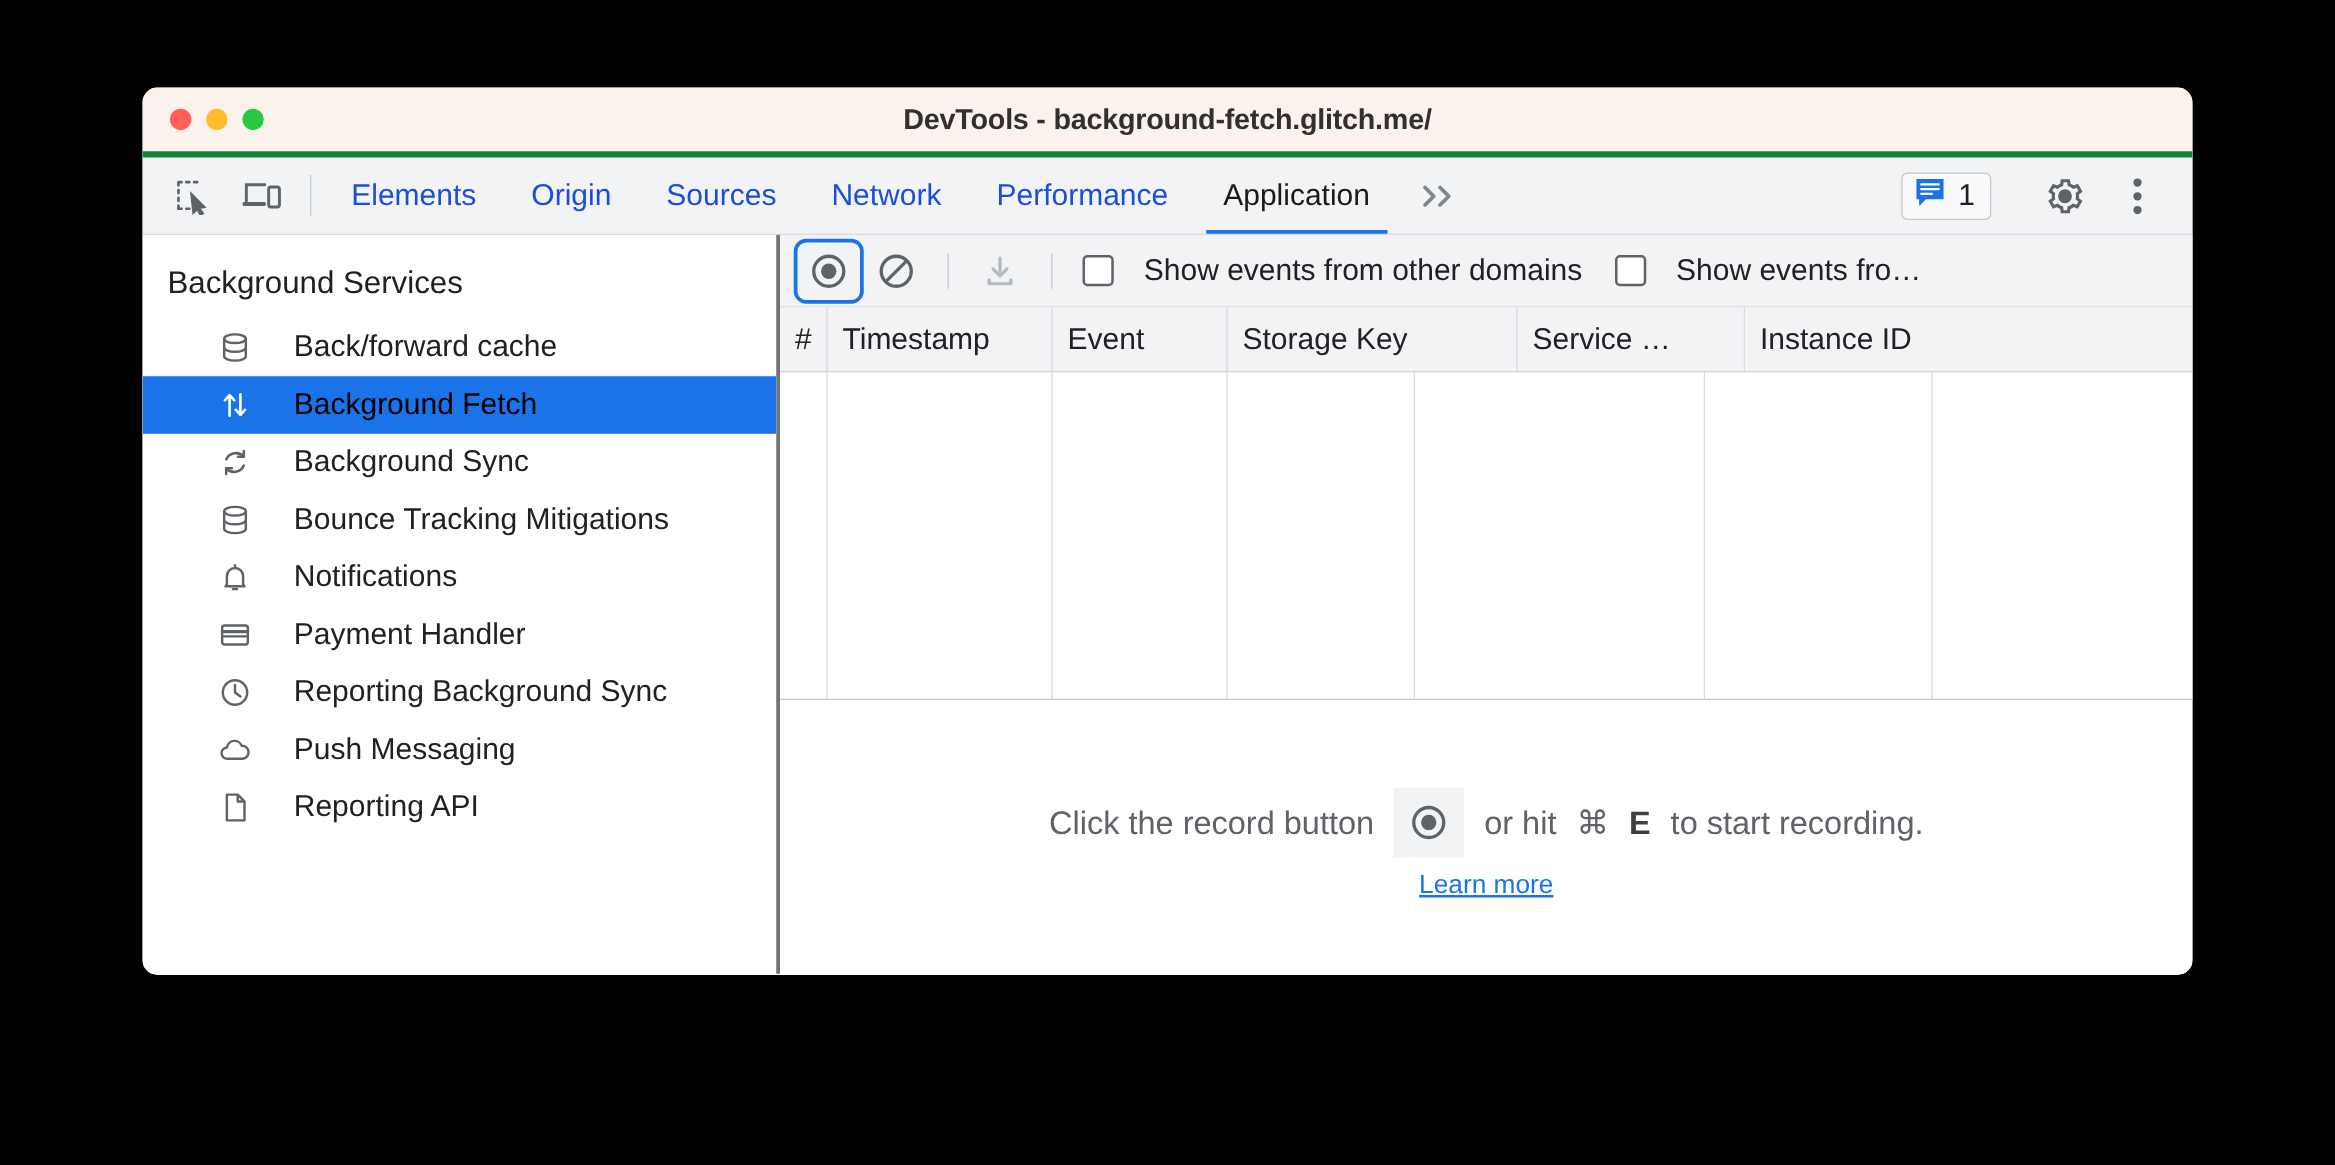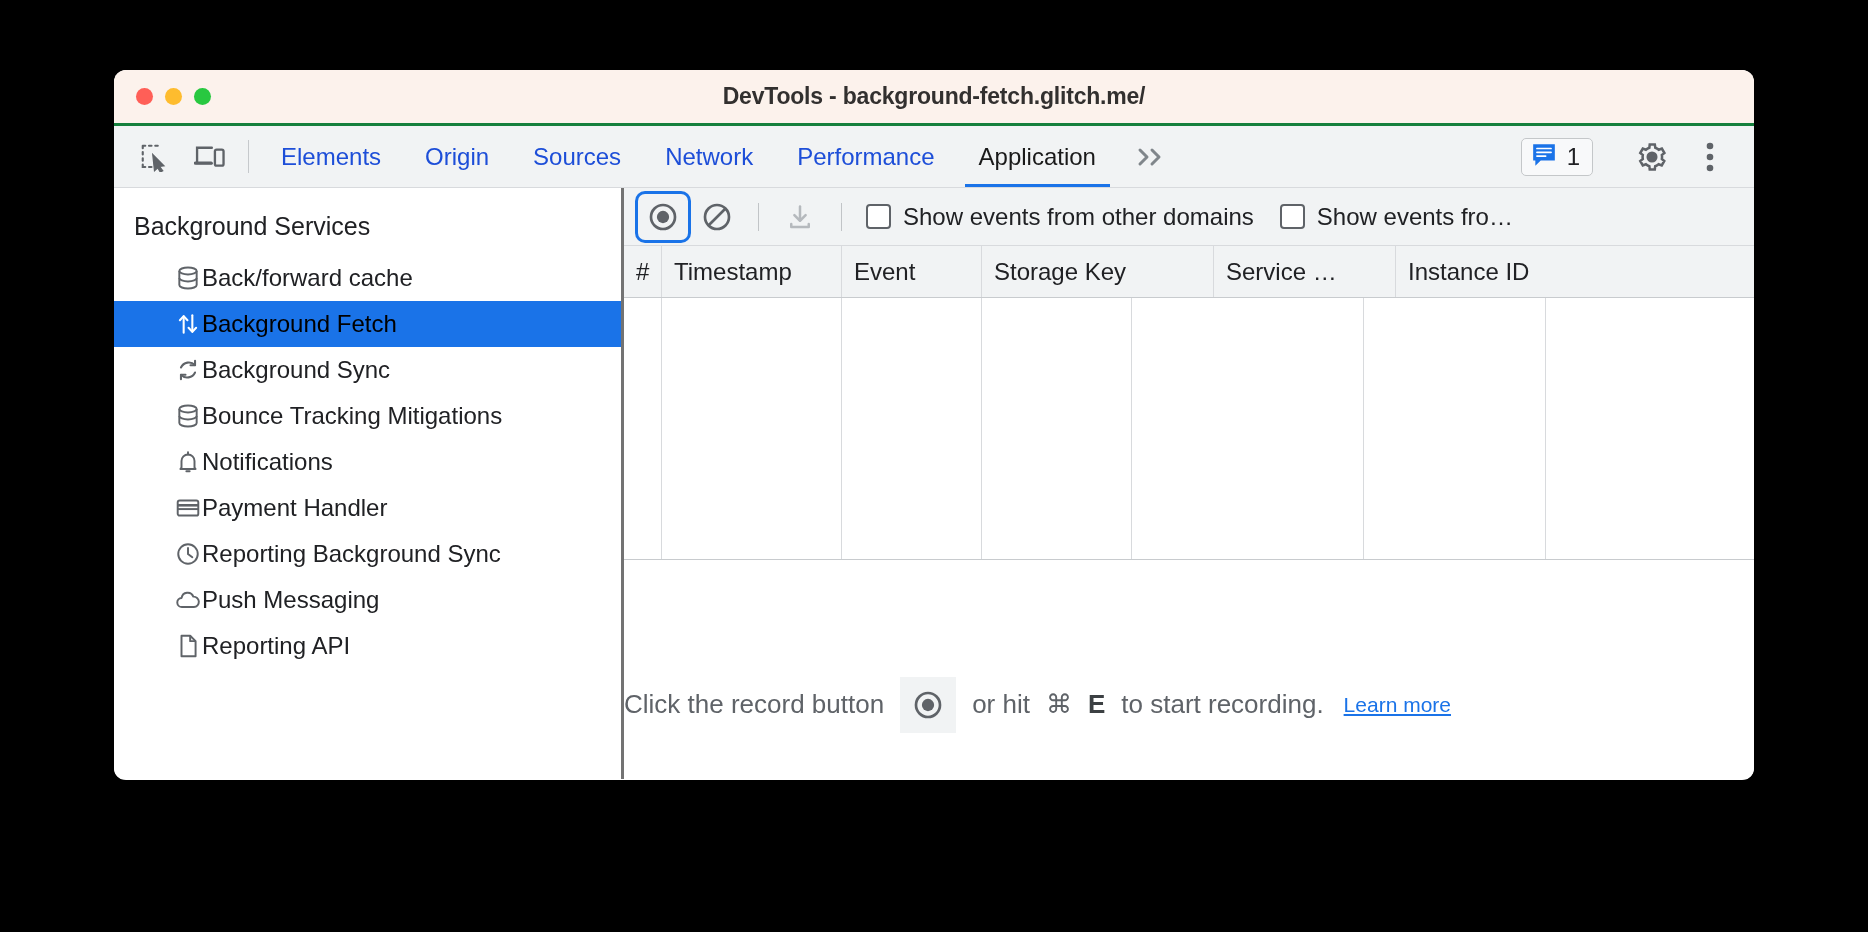--- a/index.html
+++ b/index.html
@@ -31,21 +31,21 @@
     border-radius: 12px;
     overflow: hidden;
     box-shadow: 0 0 40px 14px rgba(0,0,0,0.55);
   }
 
   
   #titlebar {
     position: relative;
     height: 56px;
     background: #fcf2ec;
-    border-bottom: 3px solid #15803d;
+    border-bottom: 5px solid #15803d;
     display: flex;
     align-items: center;
   }
   .traffic-lights {
     display: flex;
     gap: 12px;
     padding-left: 22px;
   }
   .tl {
     width: 17px; height: 17px;
@@ -158,21 +158,21 @@
   #sidebar-title {
     font-size: 25px;
     color: #202124;
     padding: 8px 0 14px 20px;
   }
   .side-item {
     display: flex;
     align-items: center;
     height: 46px;
     padding-left: 60px;
-    gap: 0;
+    gap: 33px;
     color: #202124;
     font-size: 24px;
     white-space: nowrap;
   }
   .side-item .sicon {
     width: 28px; height: 28px;
     display: flex;
     align-items: center;
     justify-content: center;
     color: #5f6368;
@@ -217,21 +217,21 @@
   .pt-btn.disabled { color: #b5b9bd; }
   .pt-sep {
     width: 1px;
     height: 28px;
     background: #c1c4c7;
     margin: 0 12px;
   }
   .cb-wrap {
     display: flex;
     align-items: center;
-    gap: 12px;
+    gap: 24px;
     margin-left: 8px;
     margin-right: 14px;
     white-space: nowrap;
   }
   .cb-box {
     width: 25px; height: 25px;
     border: 2px solid #5f6368;
     border-radius: 4px;
     background: #fff;
     flex-shrink: 0;
@@ -280,25 +280,25 @@
   .col-2 { width: 140px; }
   .col-3 { width: 150px; }
   .col-4 { width: 232px; }
   .col-5 { width: 182px; }
   .col-6 { flex: 1; border-right: none !important; }
 
   
   #empty-state {
     flex: 1;
     display: flex;
-    flex-direction: row;
+    flex-direction: column;
     align-items: center;
     justify-content: flex-start;
     padding-top: 70px;
-    gap: 20px;
+    gap: 10px;
   }
   #empty-line {
     display: flex;
     align-items: center;
     gap: 16px;
     font-size: 26px;
     color: #5f6368;
   }
   #inline-record {
     width: 56px; height: 56px;

